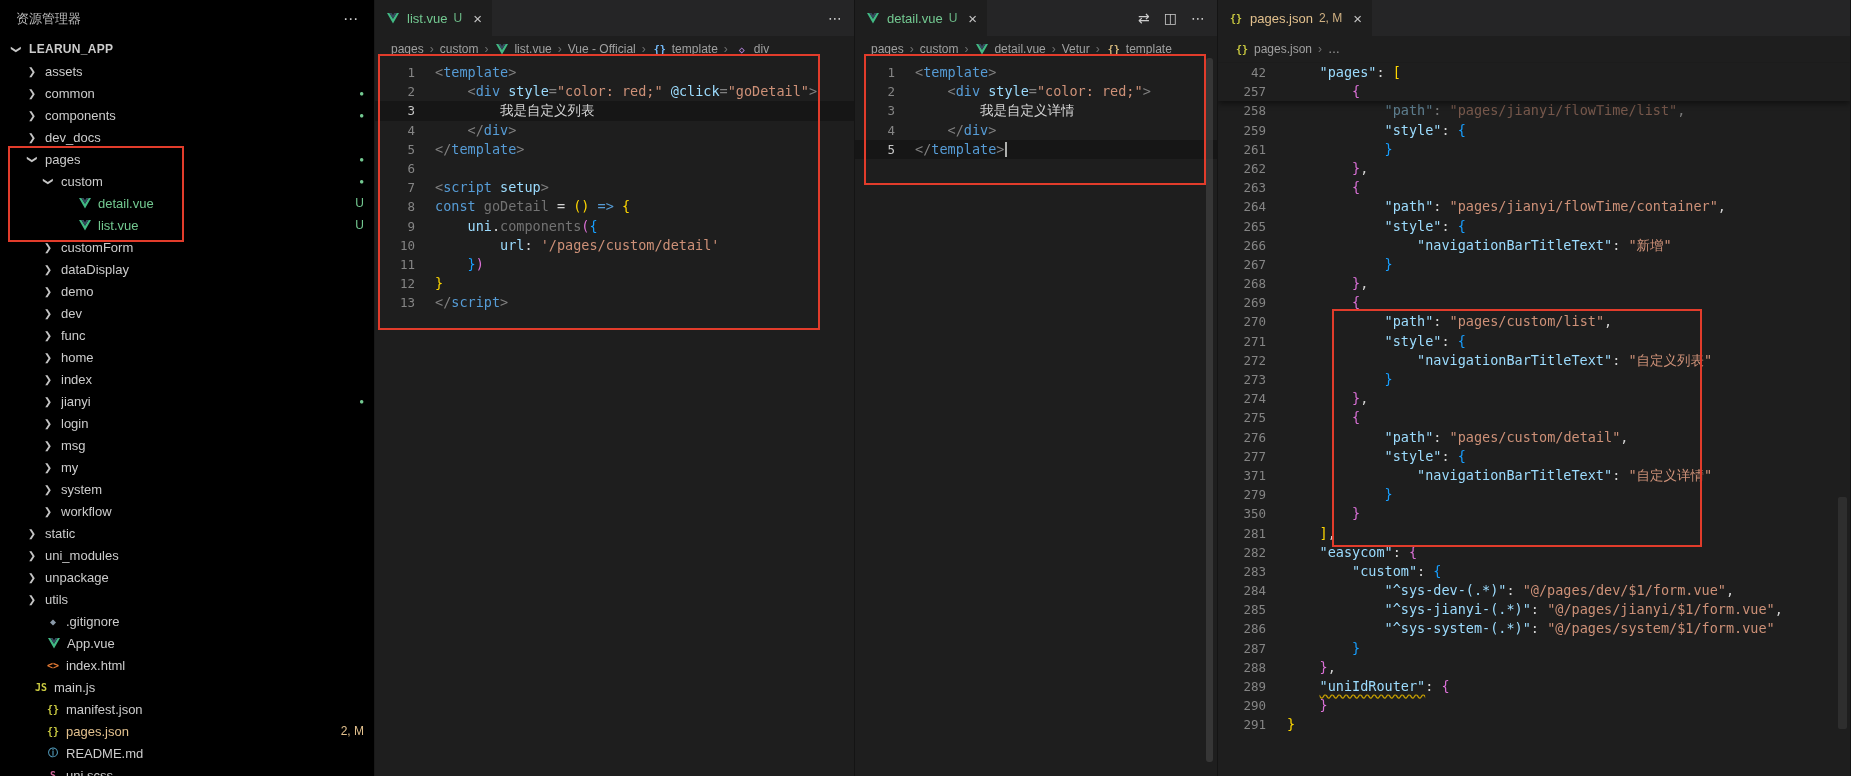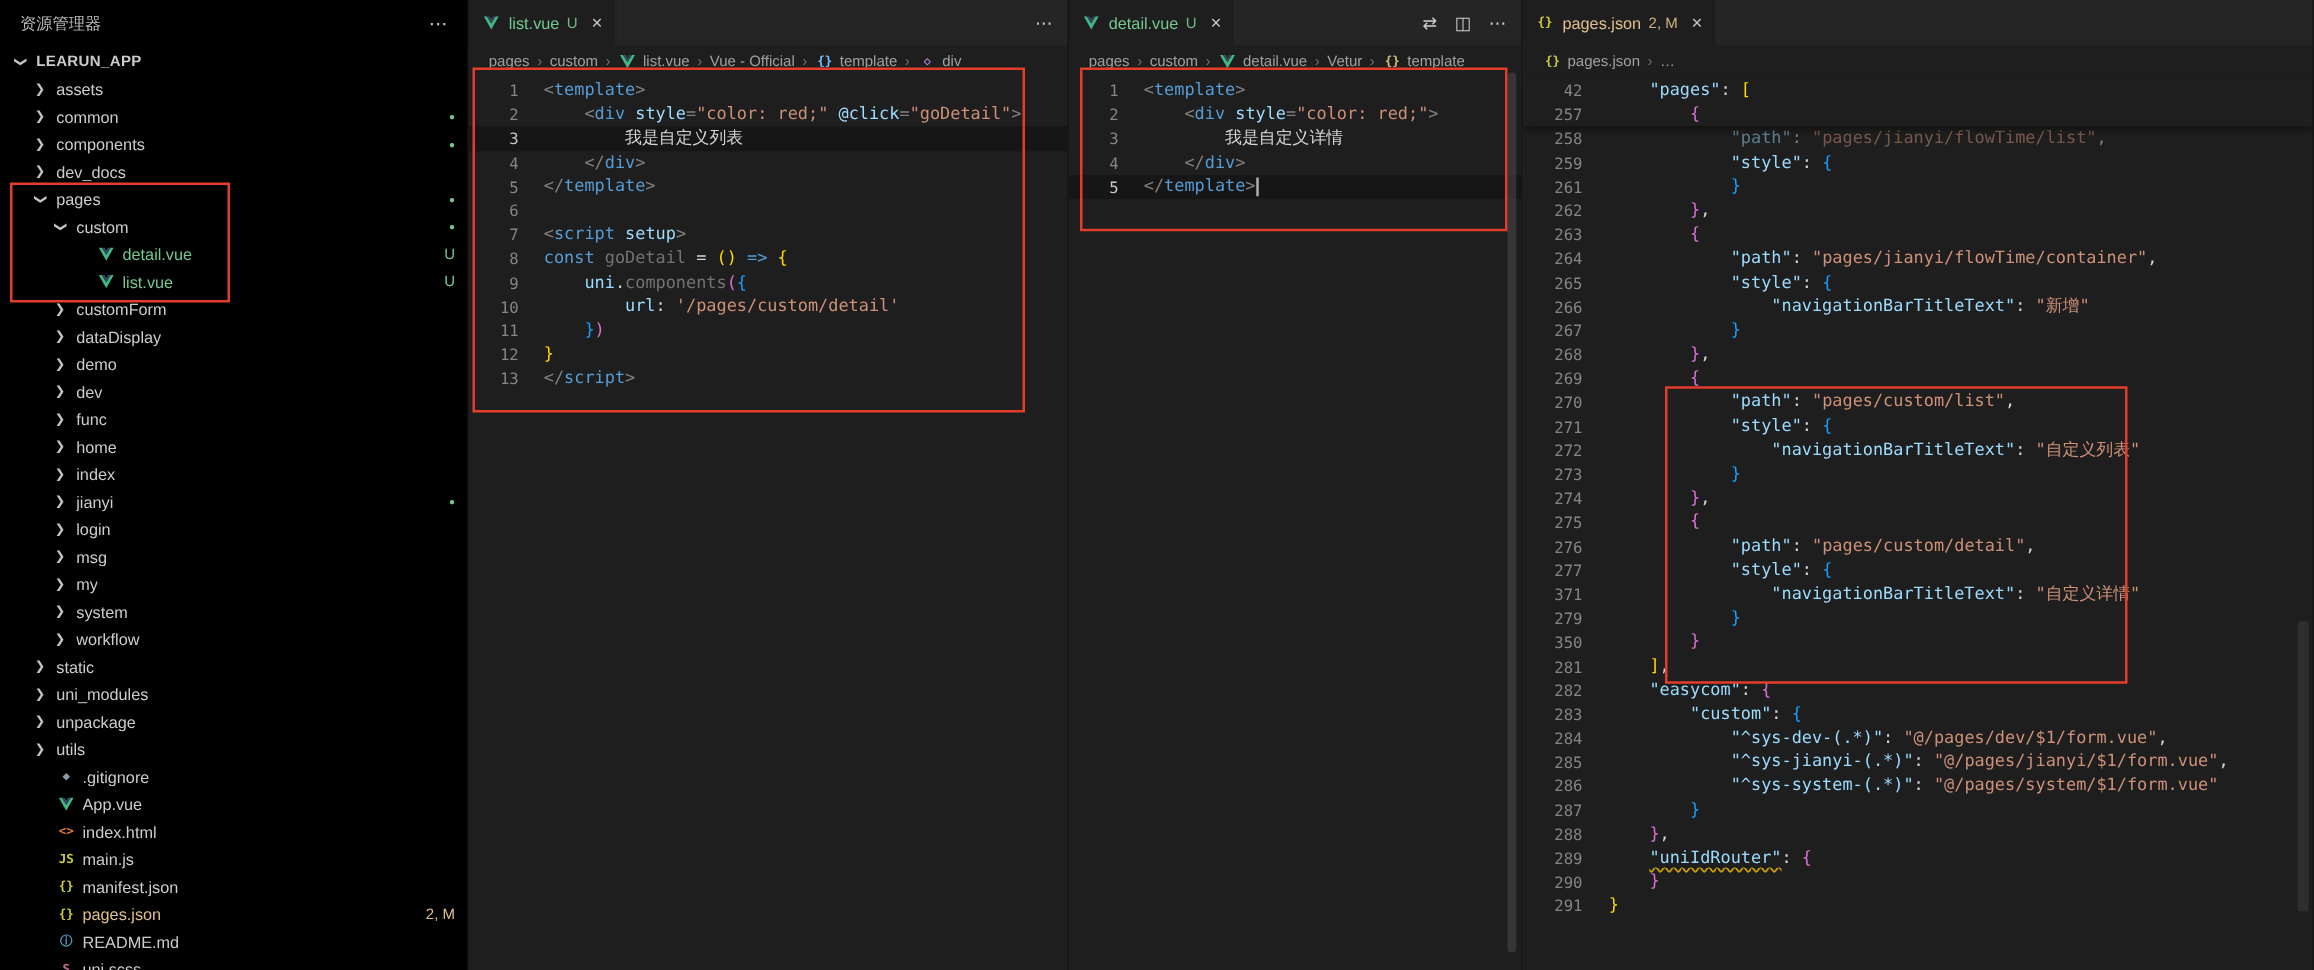--- a/index.html
+++ b/index.html
@@ -205,36 +205,36 @@
         </div>
         <div class="trow" style="padding-left: 24px;">
           <span class="chev collapsed">❯</span>
           <span class="tlabel">utils</span>
         </div>
         <div class="trow" style="padding-left: 24px;">
           <span class="chev"></span>
           <span class="ficon" style="color: rgb(138, 153, 168);">◆</span>
           <span class="tlabel">.gitignore</span>
         </div>
-        <div class="trow" style="padding-left: 24px;">
+        <div class="trow" style="padding-left: 9px; margin-left: 16px;">
           <span class="chev"></span>
           <span class="ficon">
             <svg width="12" height="11" viewBox="0 0 12 11">
               <path fill="#41b883" d="M0 0h2.4L6 5.7 9.6 0H12L6 10.6z"></path>
               <path fill="#35495e" d="M2.4 0h2.2L6 2.3 7.4 0h2.2L6 5.7z"></path>
             </svg>
           </span>
           <span class="tlabel">App.vue</span>
         </div>
         <div class="trow" style="padding-left: 24px;">
           <span class="chev"></span>
           <span class="ficon" style="color: rgb(227, 121, 51);">&lt;&gt;</span>
           <span class="tlabel">index.html</span>
         </div>
-        <div class="trow" style="padding-left: 24px;">
+        <div class="trow" style="padding-left: 12px;">
           <span class="chev"></span>
           <span class="ficon" style="color: rgb(203, 203, 65);">JS</span>
           <span class="tlabel">main.js</span>
         </div>
         <div class="trow" style="padding-left: 24px;">
           <span class="chev"></span>
           <span class="ficon" style="color: rgb(203, 203, 65);">{}</span>
           <span class="tlabel">manifest.json</span>
         </div>
         <div class="trow" style="padding-left: 24px;">

